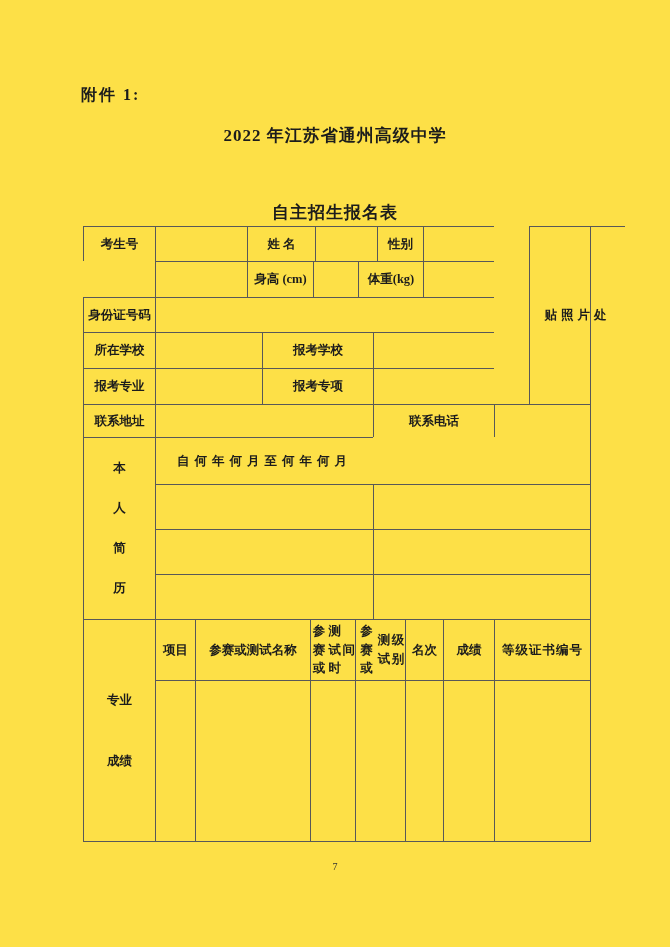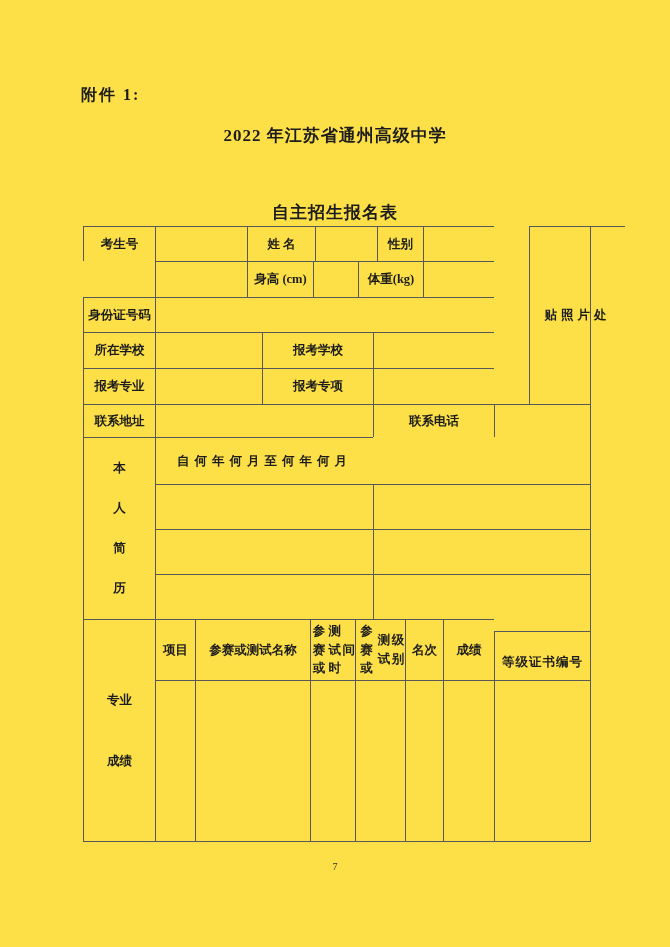--- a/index.html
+++ b/index.html
@@ -33,21 +33,21 @@
     font-size:12.5px; font-weight:bold; text-align:center;
     line-height:1.35;
   }
   .vert { flex-direction:column; }
   .vert span { display:block; }
   .vgap23 { gap:23px; }
   .vgap34 { gap:44px; }
   .hdr3 { flex-direction:row; line-height:1.5; }
   .sp5 { letter-spacing:5px; }
   .sp4 { letter-spacing:4px;margin-left:35px; }
-  .sp1 { letter-spacing:1px;margin-top:12px; }
+  .sp1 { letter-spacing:1px; }
   .pageno {
     position:absolute; left:0; top:861px; width:670px; text-align:center;
     font-size:10px; color:#333;
   }
 </style>
 </head>
 <body>
 
 <div class="page">
 

